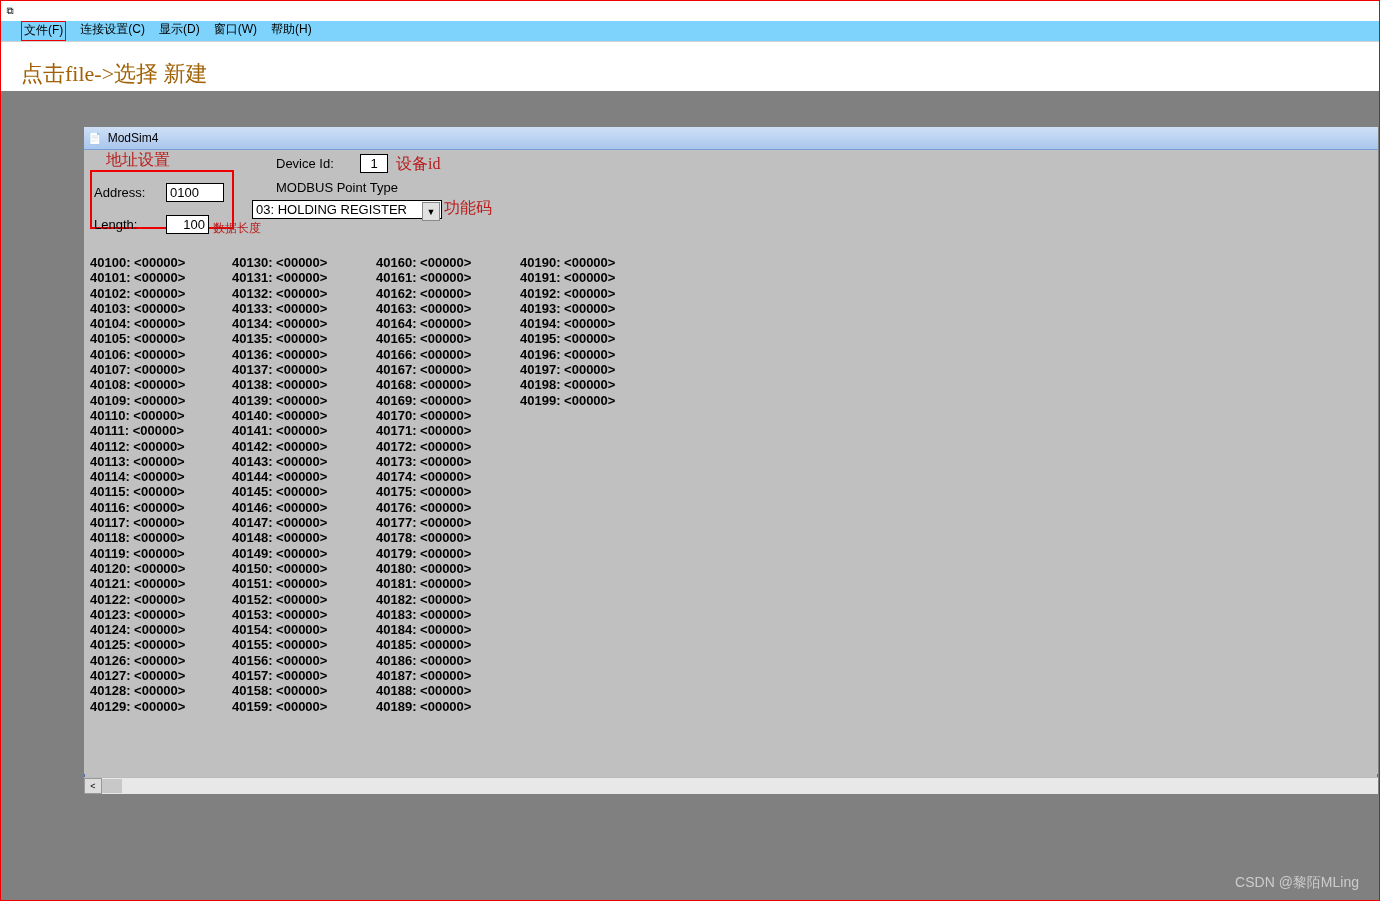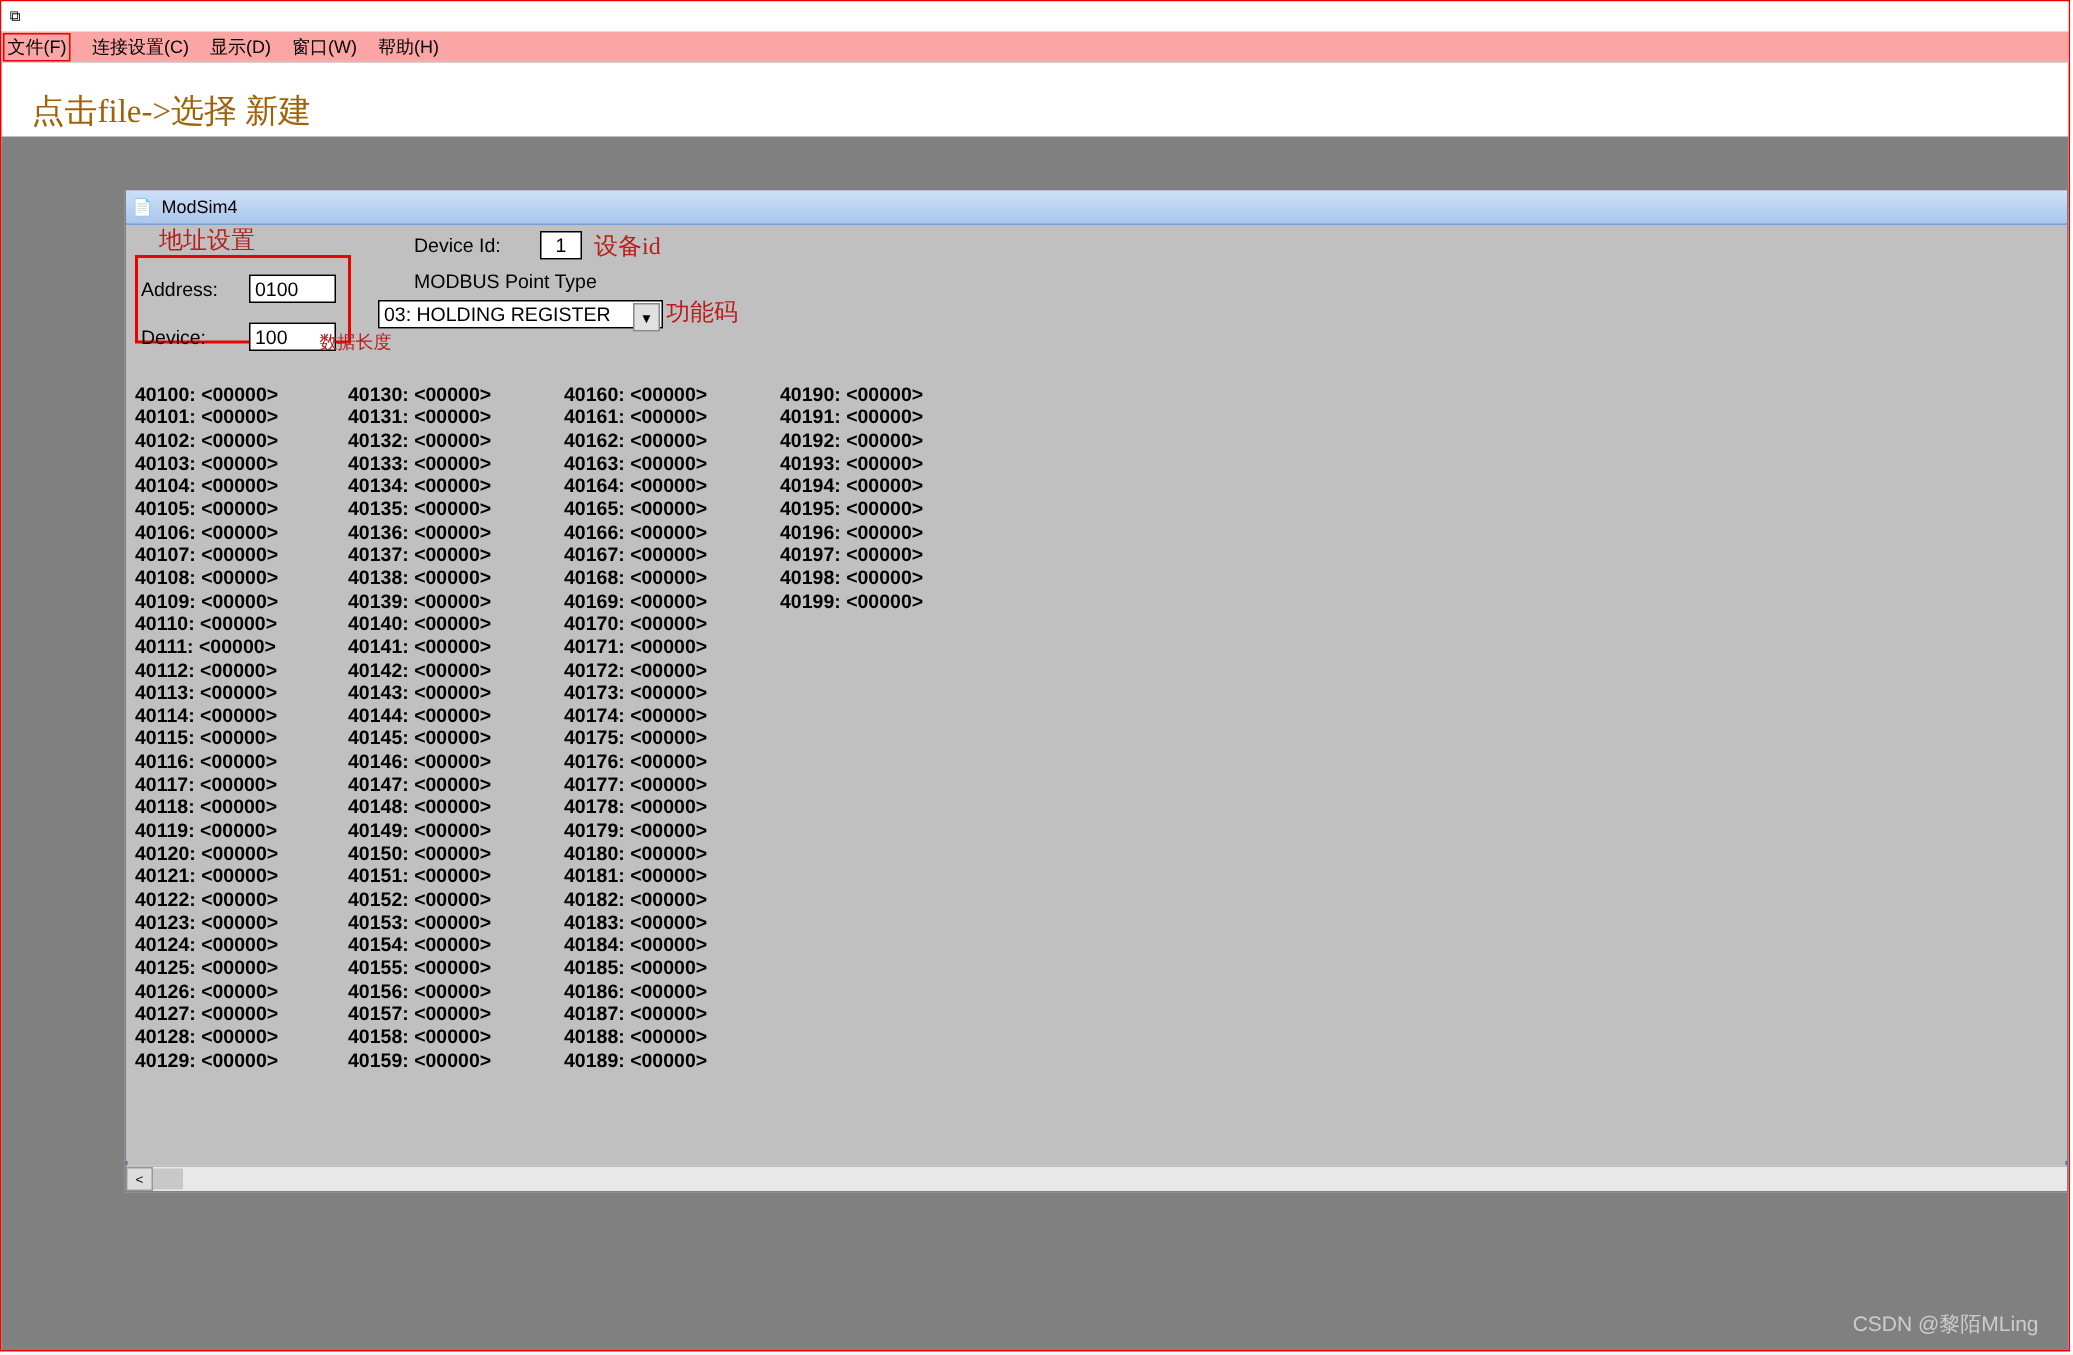--- a/index.html
+++ b/index.html
@@ -1,20 +1,20 @@
 <!DOCTYPE html>
 <html><head>
 <meta charset="utf-8">
 <style>
   html,body{margin:0;padding:0;width:1382px;height:903px;font-family:"Microsoft YaHei",SimSun,Arial,sans-serif;font-size:12px;background:#fff;overflow:hidden}
   .outer{border:1px solid #e00;width:1380px;height:901px;position:relative;box-sizing:border-box}
   .titlebar{height:20px;background:#fff;display:flex;align-items:center;padding-left:2px;gap:6px}
   .titlebar .sysicon{width:14px;height:14px;background:#fff;display:flex;align-items:center;justify-content:center;font-size:10px}
   .titlebar .title{color:#000}
-  .menubar{height:20px;background:#fca5a5;border-bottom:1px solid #d0d0d0;display:flex;align-items:center;padding-left:1px;gap:14px}
+  .menubar{height:20px;background:#7dd3fc;border-bottom:1px solid #d0d0d0;display:flex;padding-left:20px;gap:14px}
   .menubar span{cursor:default}
   .file-highlight{border:1px solid #e00;padding:0 2px}
   .hint{position:absolute;left:20px;top:58px;color:#a16207;font-size:22px;font-family:SimSun,serif}
   .mdi{position:absolute;left:0;top:90px;right:0;bottom:0;background:#808080}
   .childwin{position:absolute;left:82px;top:35px;right:0;bottom:105px;background:#c0c0c0;border:1px solid #808080;box-shadow:0 0 0 1px #4a6ea9 inset}
   .childtitle{height:22px;background:linear-gradient(#cfe0f7,#a9c6ed);display:flex;align-items:center;padding-left:4px;gap:6px;font-size:12px;border-bottom:1px solid #7a9fd4}
   .childtitle .cicon{font-size:11px}
   .cfg{position:relative;height:110px;background:#c0c0c0;border-bottom:1px solid #808080}
   .addrbox{position:absolute;left:6px;top:20px;width:140px;height:55px;border:2px solid #e00}
   .ann{position:absolute;color:#b91c1c;font-size:16px;font-family:SimSun,serif}
@@ -53,22 +53,22 @@
         <span>ModSim4</span>
       </div>
 
       <div class="cfg">
         <div class="ann" style="left:22px;top:0">地址设置</div>
         <div class="addrbox"></div>
 
         <span class="lbl" style="left:10px;top:35px">Address:</span>
         <input class="inp" style="left: 82px; top: 33px; width: 58px;" value="0100">
 
-        <span class="lbl" style="left:10px;top:67px">Device:</span>
-        <input class="inp" style="left: 82px; top: 65px; width: 58px;" value="100">
+        <span class="lbl" style="left:10px;top:67px">Length:</span>
+        <input class="inp" style="left: 82px; top: 65px; width: 43px; text-align: right;" value="100">
         <div class="ann" style="left:129px;top:70px;font-size:12px">数据长度</div>
 
         <span class="lbl" style="left:192px;top:6px">Device Id:</span>
         <input class="inp" style="left: 276px; top: 4px; width: 28px; text-align: center;" value="1">
         <div class="ann" style="left:312px;top:4px">设备id</div>
 
         <span class="lbl" style="left:192px;top:30px">MODBUS Point Type</span>
         <div class="sel" style="left:168px;top:50px;width:190px;height:19px">
           <span>03: HOLDING REGISTER</span>
           <div class="selbtn">▼</div>

